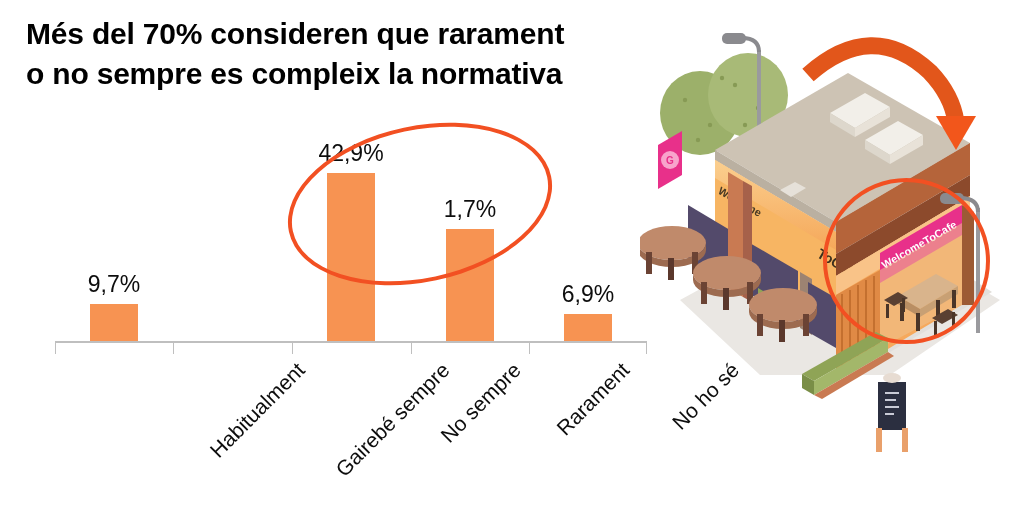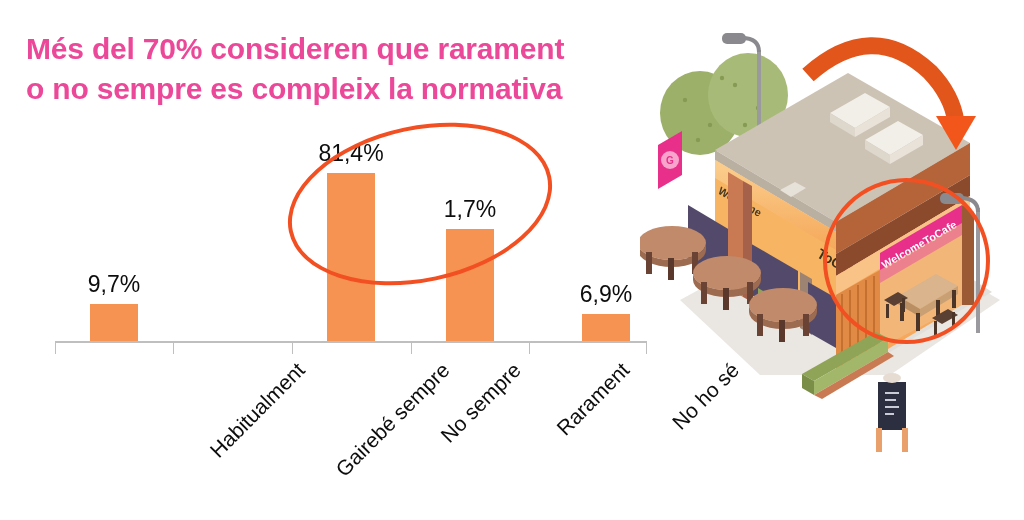--- a/index.html
+++ b/index.html
@@ -5,22 +5,22 @@
   html,body{margin:0;padding:0;}
   body{
     width:1024px;height:520px;background:#ffffff;overflow:hidden;
     font-family:"Liberation Sans","DejaVu Sans",sans-serif;
     position:relative;
   }
   .slide{position:absolute;inset:0;}
 
   
   #title-block{
-    position:absolute;left:26px;top:29px;width:610px;
-    font-size:30px;line-height:1.34;font-weight:bold;color:#ec4899;
+    position:absolute;left:26px;top:14px;width:610px;
+    font-size:30px;line-height:1.34;font-weight:bold;color:#000000;
     letter-spacing:-0.2px;
   }
   #title-block .tline{display:block;white-space:nowrap;}
 
   
   #chart{position:absolute;left:0;top:118px;width:660px;height:402px;}
   #plot{position:absolute;left:55px;top:0;width:590px;height:224px;}
   .bar-slot{
     position:absolute;bottom:0;width:118px;height:224px;
   }
@@ -83,29 +83,29 @@
     <div id="plot">
 
       <div class="bar-slot" style="left:0px;text-decoration:underline;">
         <div class="bar" style="height:38px;"></div>
         <div class="bar-label" style="bottom:44px;">9,7%</div>
       </div>
 
 
       <div class="bar-slot" style="left:237px;">
         <div class="bar" style="height:169px;"></div>
-        <div class="bar-label" style="bottom:175px;">81,4%</div>
+        <div class="bar-label" style="bottom:175px;">42,9%</div>
       </div>
 
       <div class="bar-slot" style="left:356px;">
         <div class="bar" style="height:113px;"></div>
         <div class="bar-label" style="bottom:119px;">1,7%</div>
       </div>
 
-      <div class="bar-slot" style="left:492px;text-align:center;">
+      <div class="bar-slot" style="left:474px;text-align:center;">
         <div class="bar" style="height:28px;"></div>
         <div class="bar-label" style="bottom:34px;">6,9%</div>
       </div>
     </div>
 
     <div id="axis-line"></div>
     <div id="ticks">
       <div class="tick" style="left:0px;"></div>
       <div class="tick" style="left:118px;"></div>
       <div class="tick" style="left:237px;"></div>

